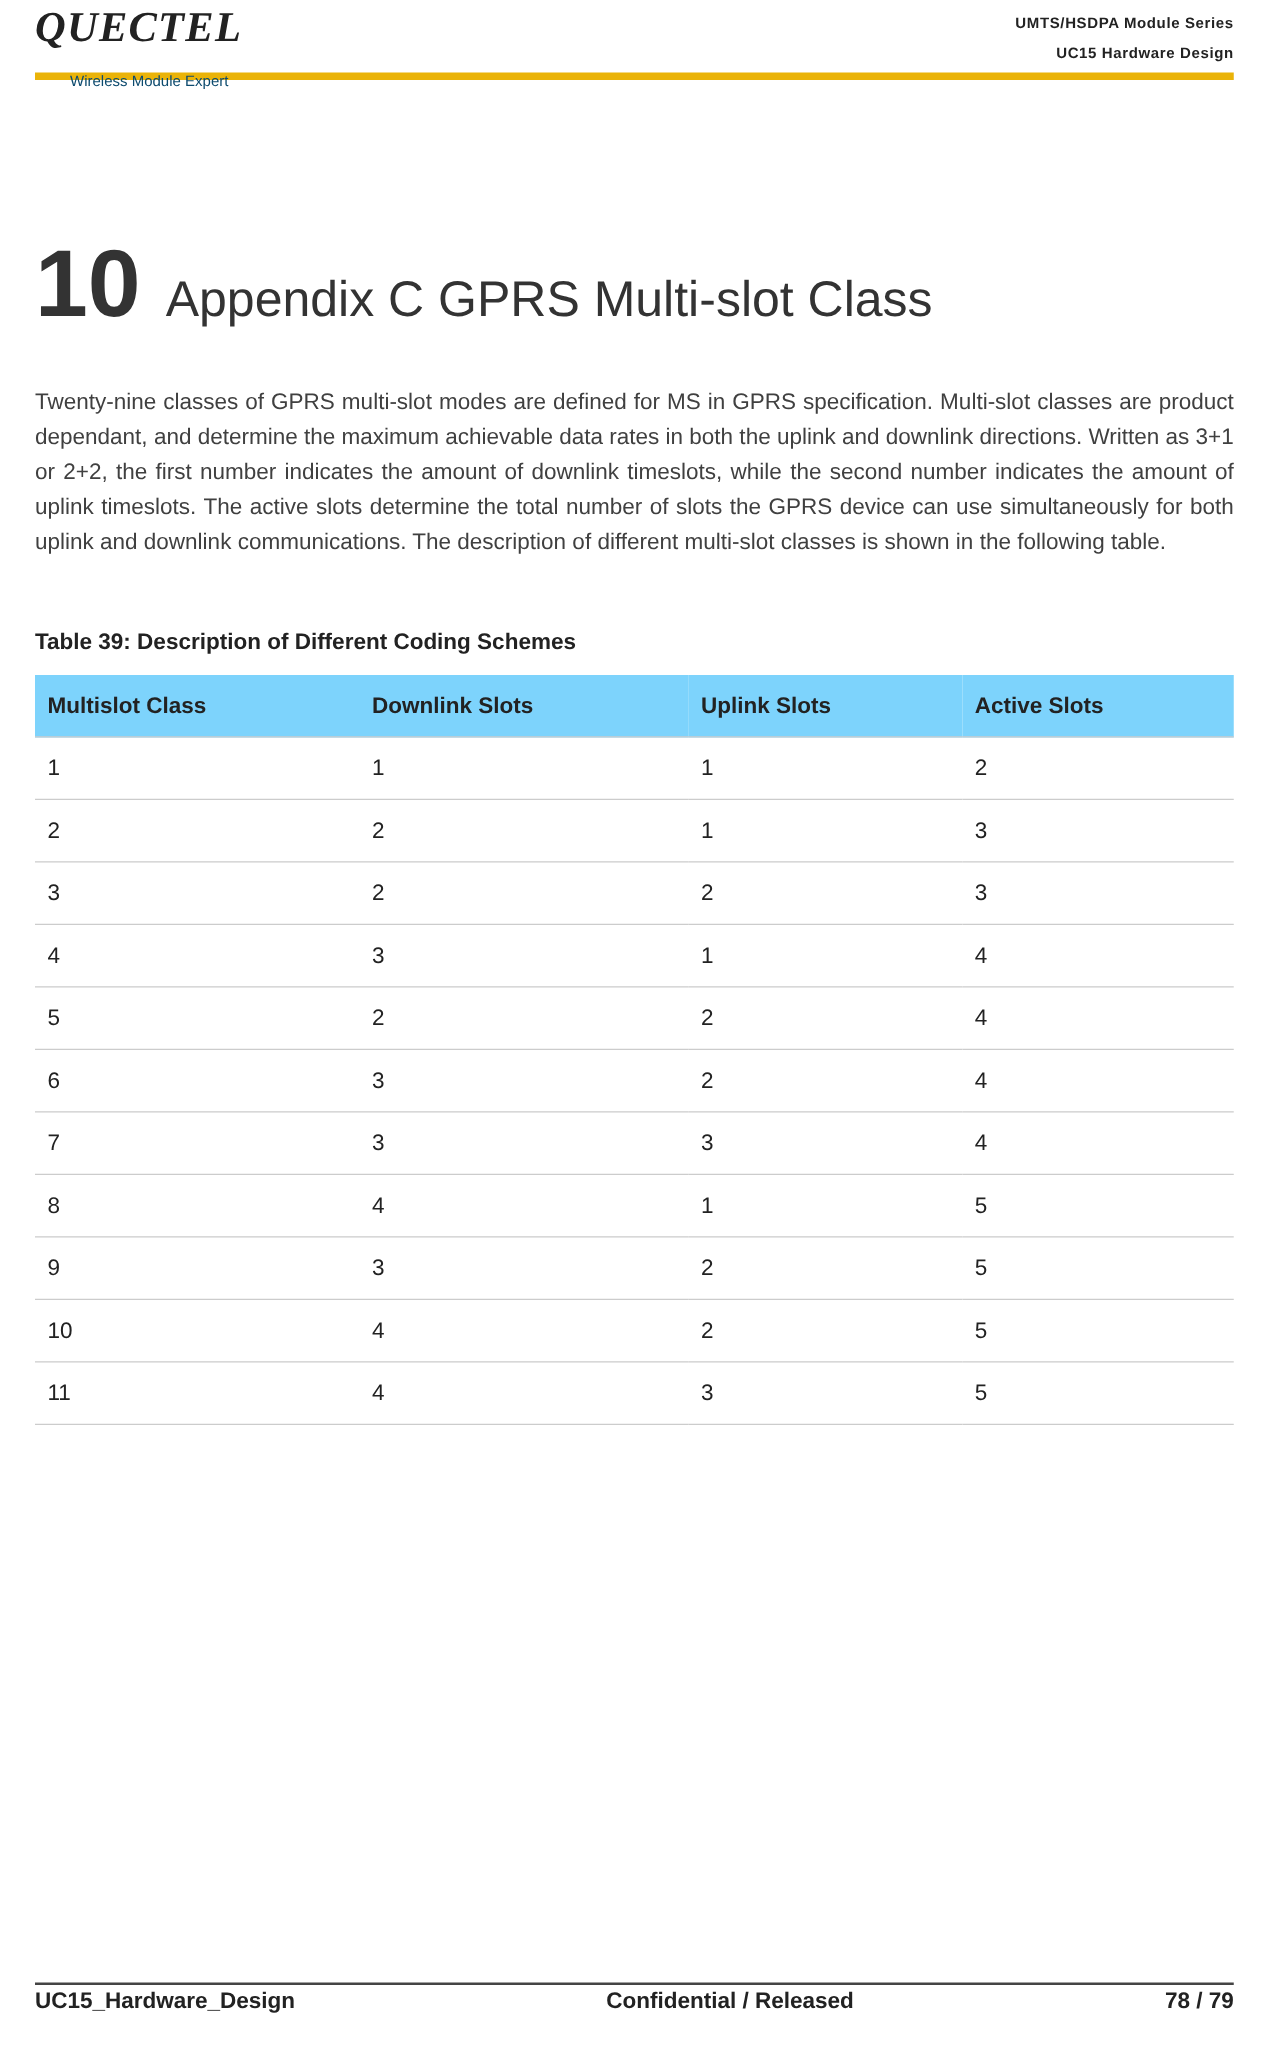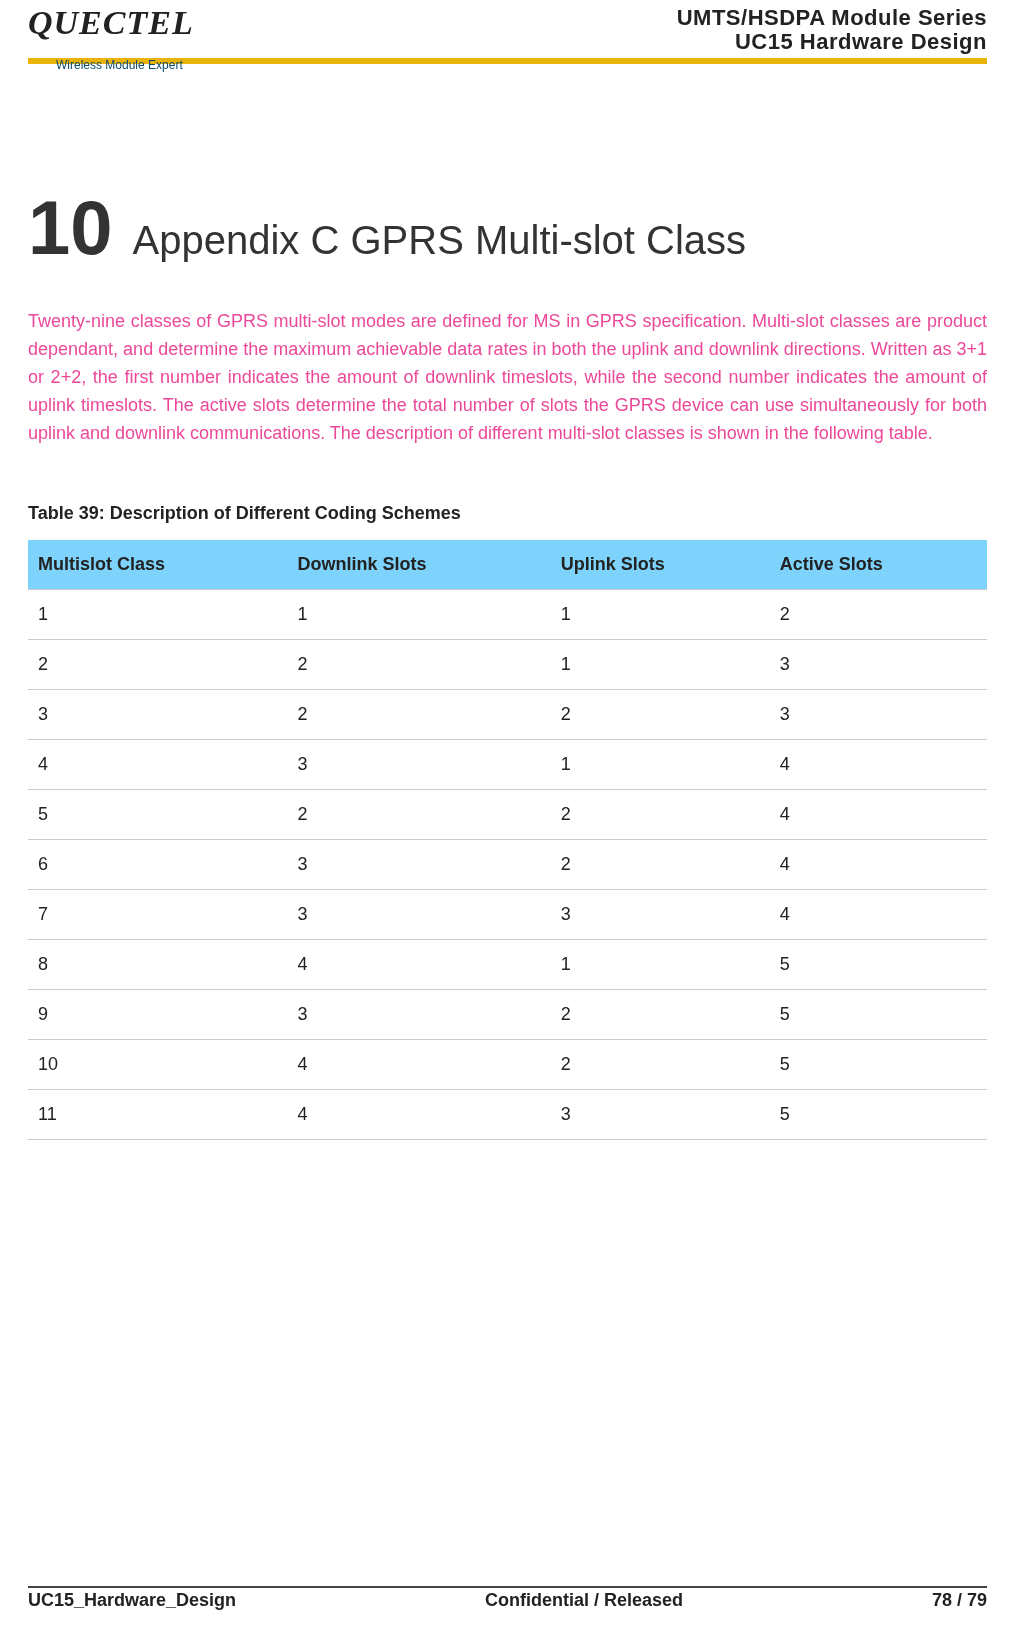--- a/index.html
+++ b/index.html
@@ -2,25 +2,25 @@
 <html><head>
 <meta charset="utf-8">
 <style>
   * { box-sizing: border-box; margin: 0; padding: 0; }
   html, body { width: 1015px; background: #fff; font-family: Arial, Helvetica, sans-serif; color: #222; }
   .page { width: 1015px; min-height: 1639px; padding: 0 28px; position: relative; }
   .header { display: flex; justify-content: space-between; align-items: flex-start; padding-top: 6px; height: 64px; border-bottom: 6px solid #eab308; }
   .logo-block { display: flex; flex-direction: column; }
   .logo-word { font-family: Georgia, 'Times New Roman', serif; font-style: italic; font-weight: 900; font-size: 34px; letter-spacing: 1px; color: #222; line-height: 34px; }
   .logo-sub { font-size: 12px; color: #0c4a6e; margin-top: 18px; margin-left: 28px; }
-  .hdr-right { text-align: right; font-weight: 700; font-size: 22px; letter-spacing: 0.5px; line-height: 24px; }
+  .hdr-right { text-align: right; font-weight: 700; font-size: 12px; letter-spacing: 0.5px; line-height: 24px; }
   .chapter { margin-top: 120px; display: flex; align-items: baseline; gap: 20px; }
   .chapter-num { font-family: Verdana, Geneva, sans-serif; font-weight: 700; font-size: 76px; color: #333; }
   .chapter-title { font-weight: 400; font-size: 40px; color: #333; }
-  .body-text { margin-top: 36px; font-size: 18px; line-height: 28px; text-align: justify; color: #ec4899; }
+  .body-text { margin-top: 36px; font-size: 18px; line-height: 28px; text-align: justify; color: #404040; }
   .table-caption { margin-top: 56px; font-weight: 700; font-size: 18px; }
   table.data { width: 100%; border-collapse: collapse; margin-top: 16px; }
   table.data thead th { background: #7dd3fc; font-weight: 700; font-size: 18px; text-align: left; padding: 14px 10px; border-bottom: 1px solid #ccc; }
   table.data tbody td { font-size: 18px; padding: 14px 10px; border-bottom: 1px solid #ccc; }
   .footer { position: absolute; left: 28px; right: 28px; bottom: 28px; border-top: 2px solid #444; padding-top: 2px; display: flex; justify-content: space-between; font-weight: 700; font-size: 18px; }
 </style>
 </head>
 <body>
 
 <div class="page">

